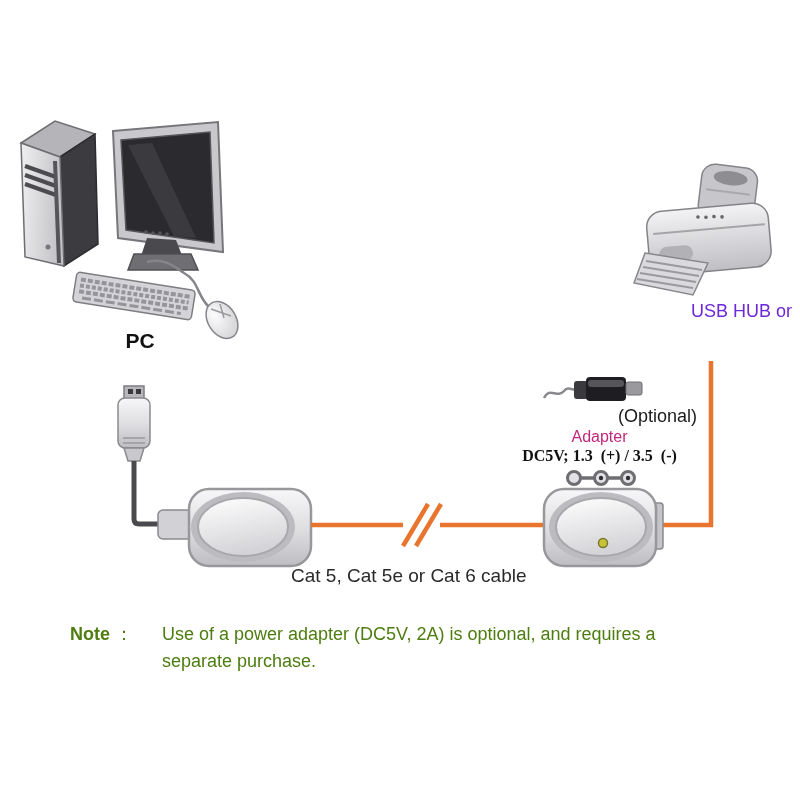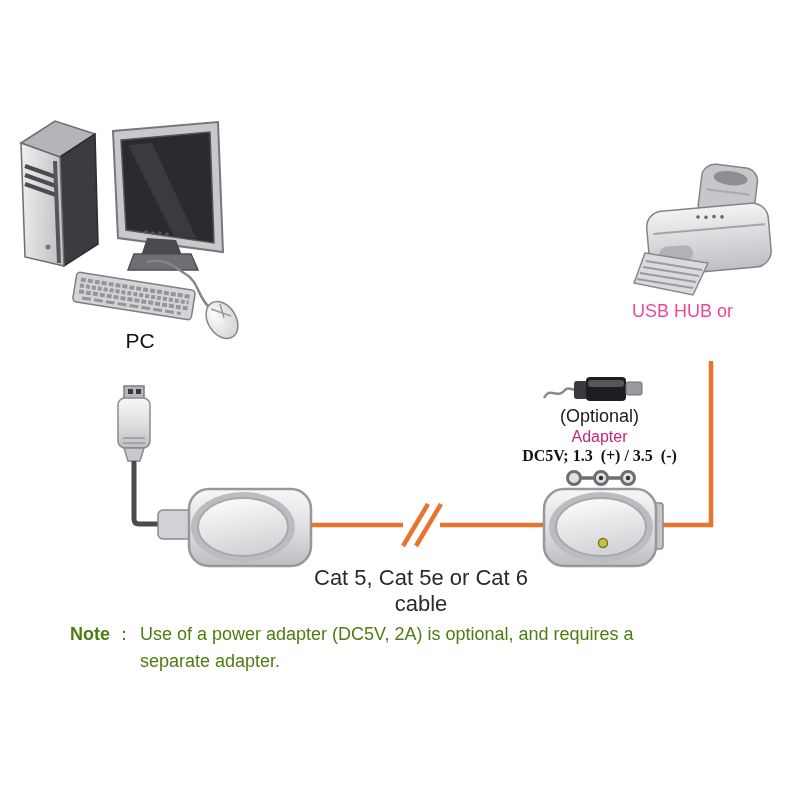--- a/index.html
+++ b/index.html
@@ -2,31 +2,31 @@
 <html style="--cable-orange: #E8742E; --adapter-magenta: #C2277B; --led-yellow: #C9C33A;"><head>
 <meta charset="utf-8">
 <style>
   html,body{margin:0;padding:0;background:#ffffff;}
   .canvas{
     position:relative;width:800px;height:800px;background:#ffffff;
     font-family:"Liberation Sans",sans-serif;overflow:hidden;color:#1a1a1a;
   }
   .canvas svg{position:absolute;left:0;top:0;}
   .label{position:absolute;}
-  .pc-label{left:100px;top:329px;width:80px;text-align:center;font-size:21px;font-weight:normal;color:#111;}
-  .device-label{left:632px;top:299px;width:160px;text-align:left;font-size:18px;line-height:24px;color:#ec4899;}
+  .pc-label{left:100px;top:329px;width:80px;text-align:center;font-size:21px;font-weight:bold;color:#111;}
+  .device-label{left:632px;top:299px;width:160px;text-align:right;font-size:18px;line-height:24px;color:#6d28d9;}
   .adapter-block{left:502px;top:406px;width:195px;text-align:center;}
-  .optional-line{font-size:18px;line-height:21px;color:#1a1a1a;}
+  .optional-line{font-size:18px;line-height:21px;color:#1a1a1a;text-align:right;}
   .adapter-line{font-size:16px;line-height:19px;font-weight:normal;color:var(--adapter-magenta,#C2277B);}
   .dc-spec-line{font-size:16px;line-height:20px;font-weight:bold;color:#111;white-space:pre;font-family:Liberation Serif, serif;}
-  .cable-label{left:291px;top:565px;width:260px;text-align:center;font-size:22px;color:#2a2a2a;}
+  .cable-label{left:291px;top:565px;width:260px;font-size:19px;color:#2a2a2a;}
   .note-block{left:70px;top:621px;width:660px;display:flex;align-items:flex-start;font-size:18px;line-height:27px;color:#4d7c0f;}
   .note-title{font-weight:bold;white-space:nowrap;}
   .note-colon{margin:0 7px 0 5px;}
-  .note-text{flex:1;}
+  .note-text{flex:1;margin-left:22px;}
 </style>
 </head>
 <body>
 
 <div class="canvas">
 
   <svg width="800" height="800" viewBox="0 0 800 800">
     <defs>
       <linearGradient id="gMetal" x1="0" y1="0" x2="0" y2="1">
         <stop offset="0" stop-color="#f7f7f9"></stop>
@@ -178,17 +178,17 @@
     <div class="dc-spec-line">DC5V; 1.3  (+) / 3.5  (-)</div>
   </div>
 
   <div class="label cable-label">Cat 5, Cat 5e or Cat 6 cable</div>
 
   <div class="label note-block">
     <span class="note-title">Note</span>
     <span class="note-colon">：</span>
     <span class="note-text">
       <span>Use of a power adapter (DC5V, 2A) is optional, and requires a</span><br>
-      <span>separate adapter.</span>
+      <span>separate purchase.</span>
     </span>
   </div>
 
 </div>
 
 </body></html>

